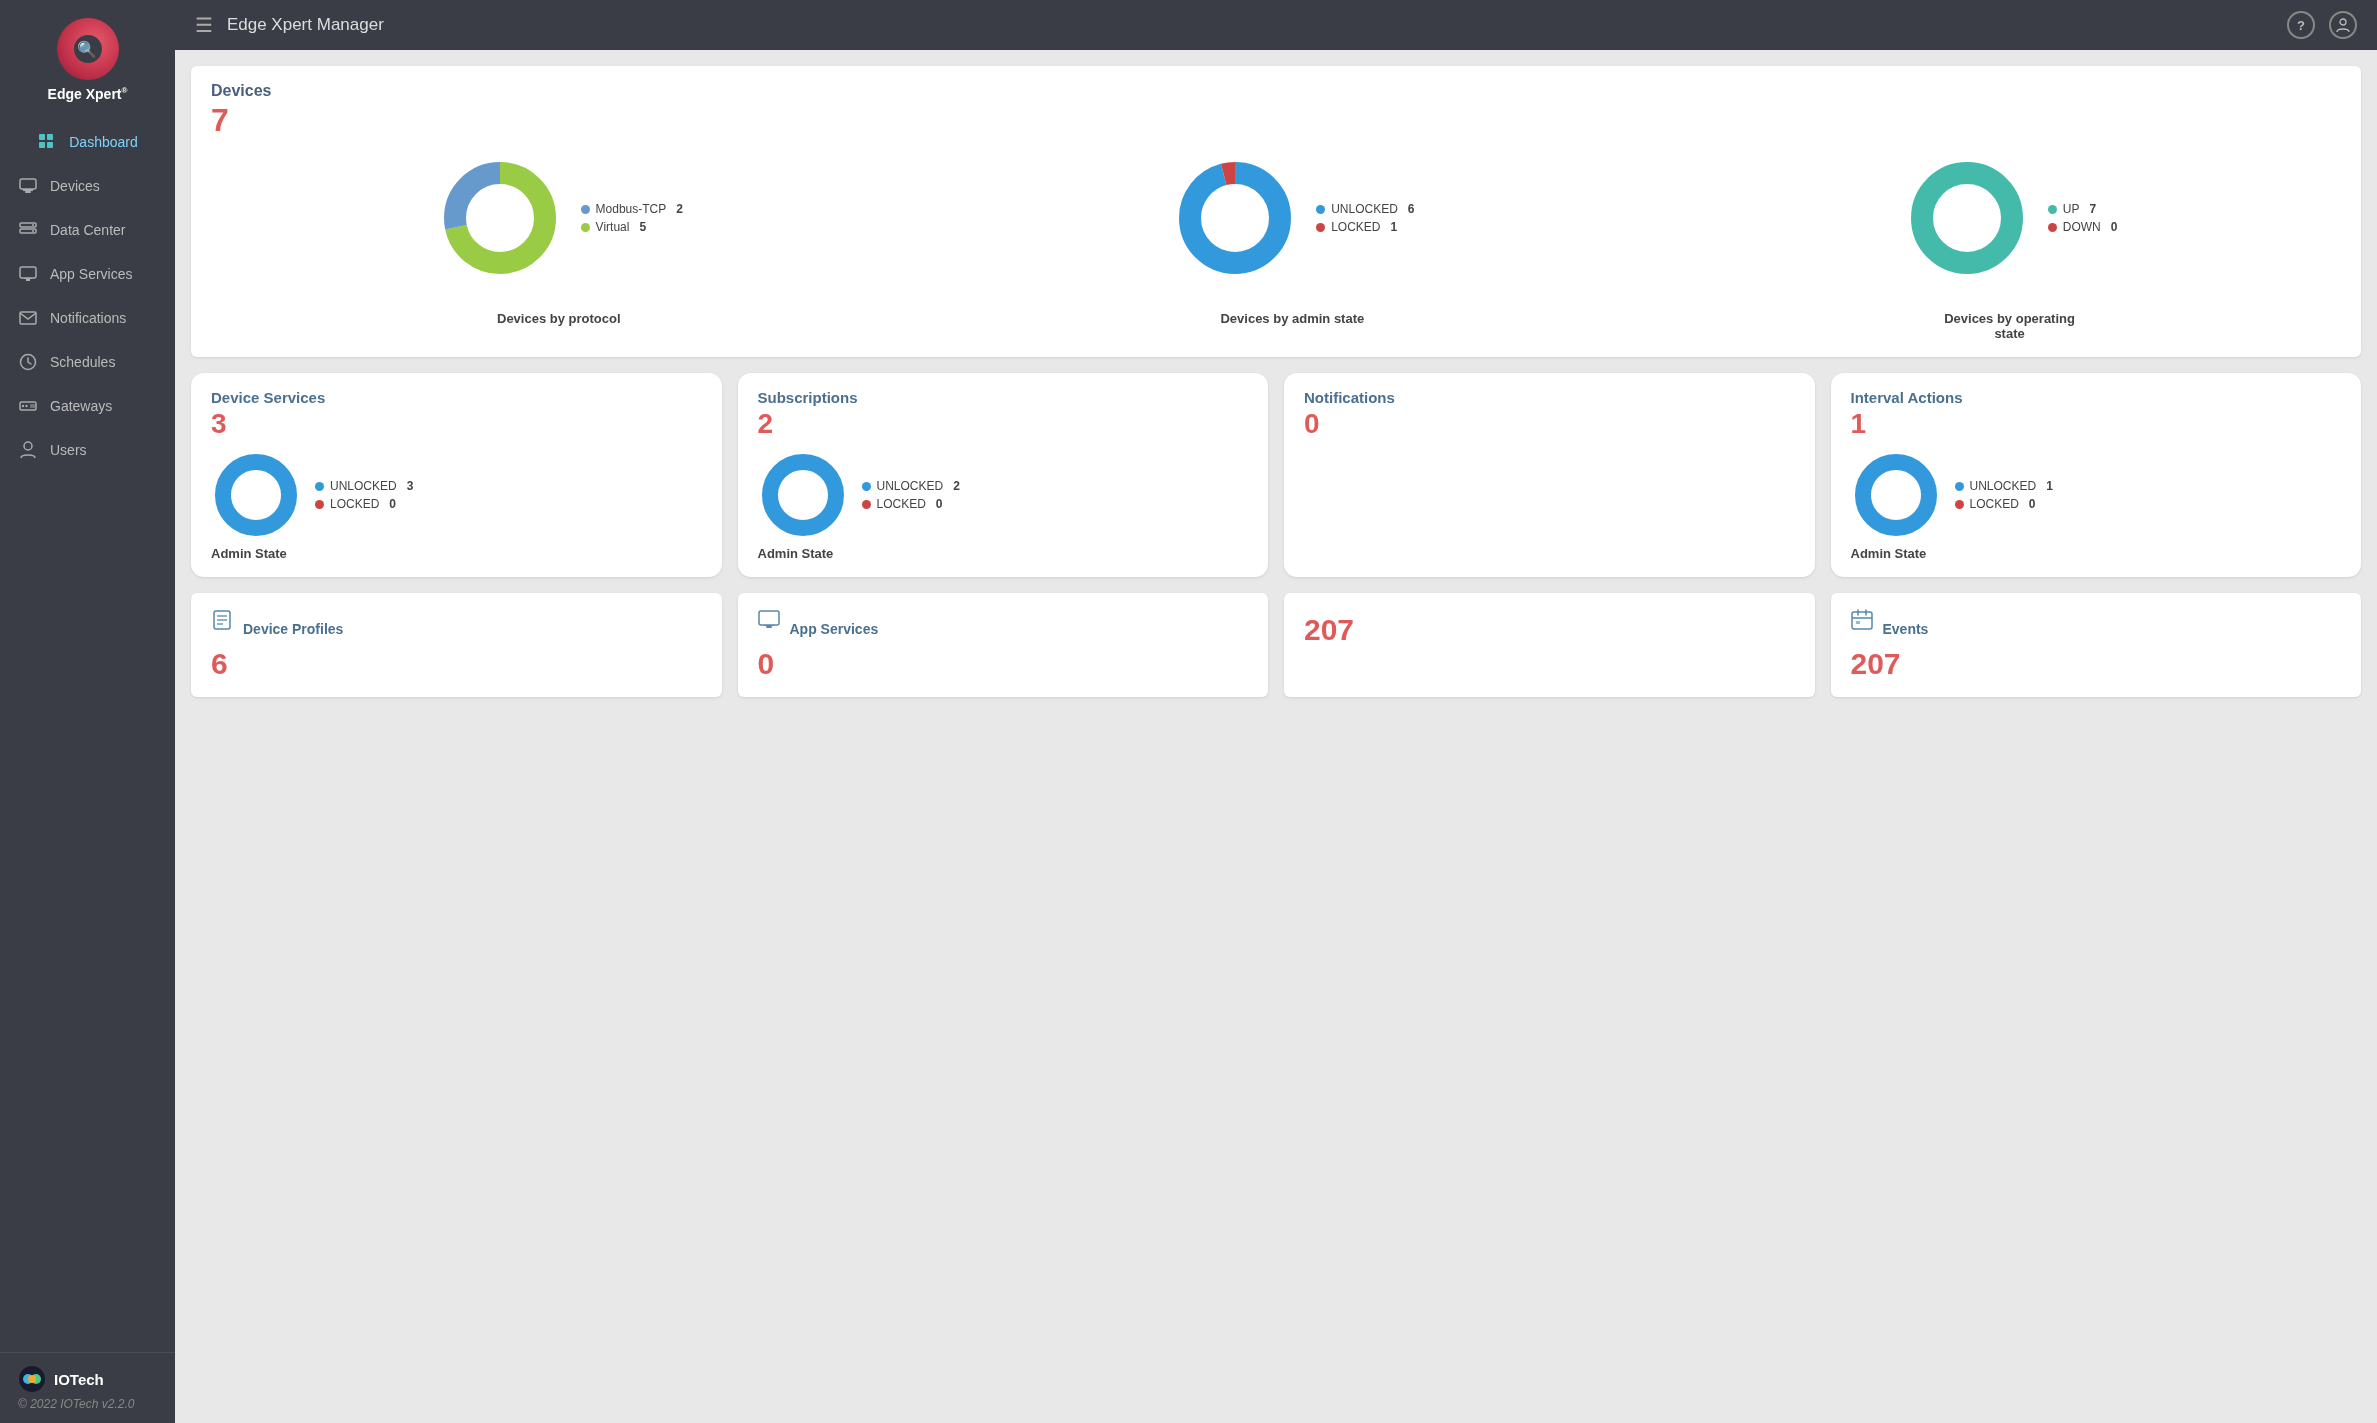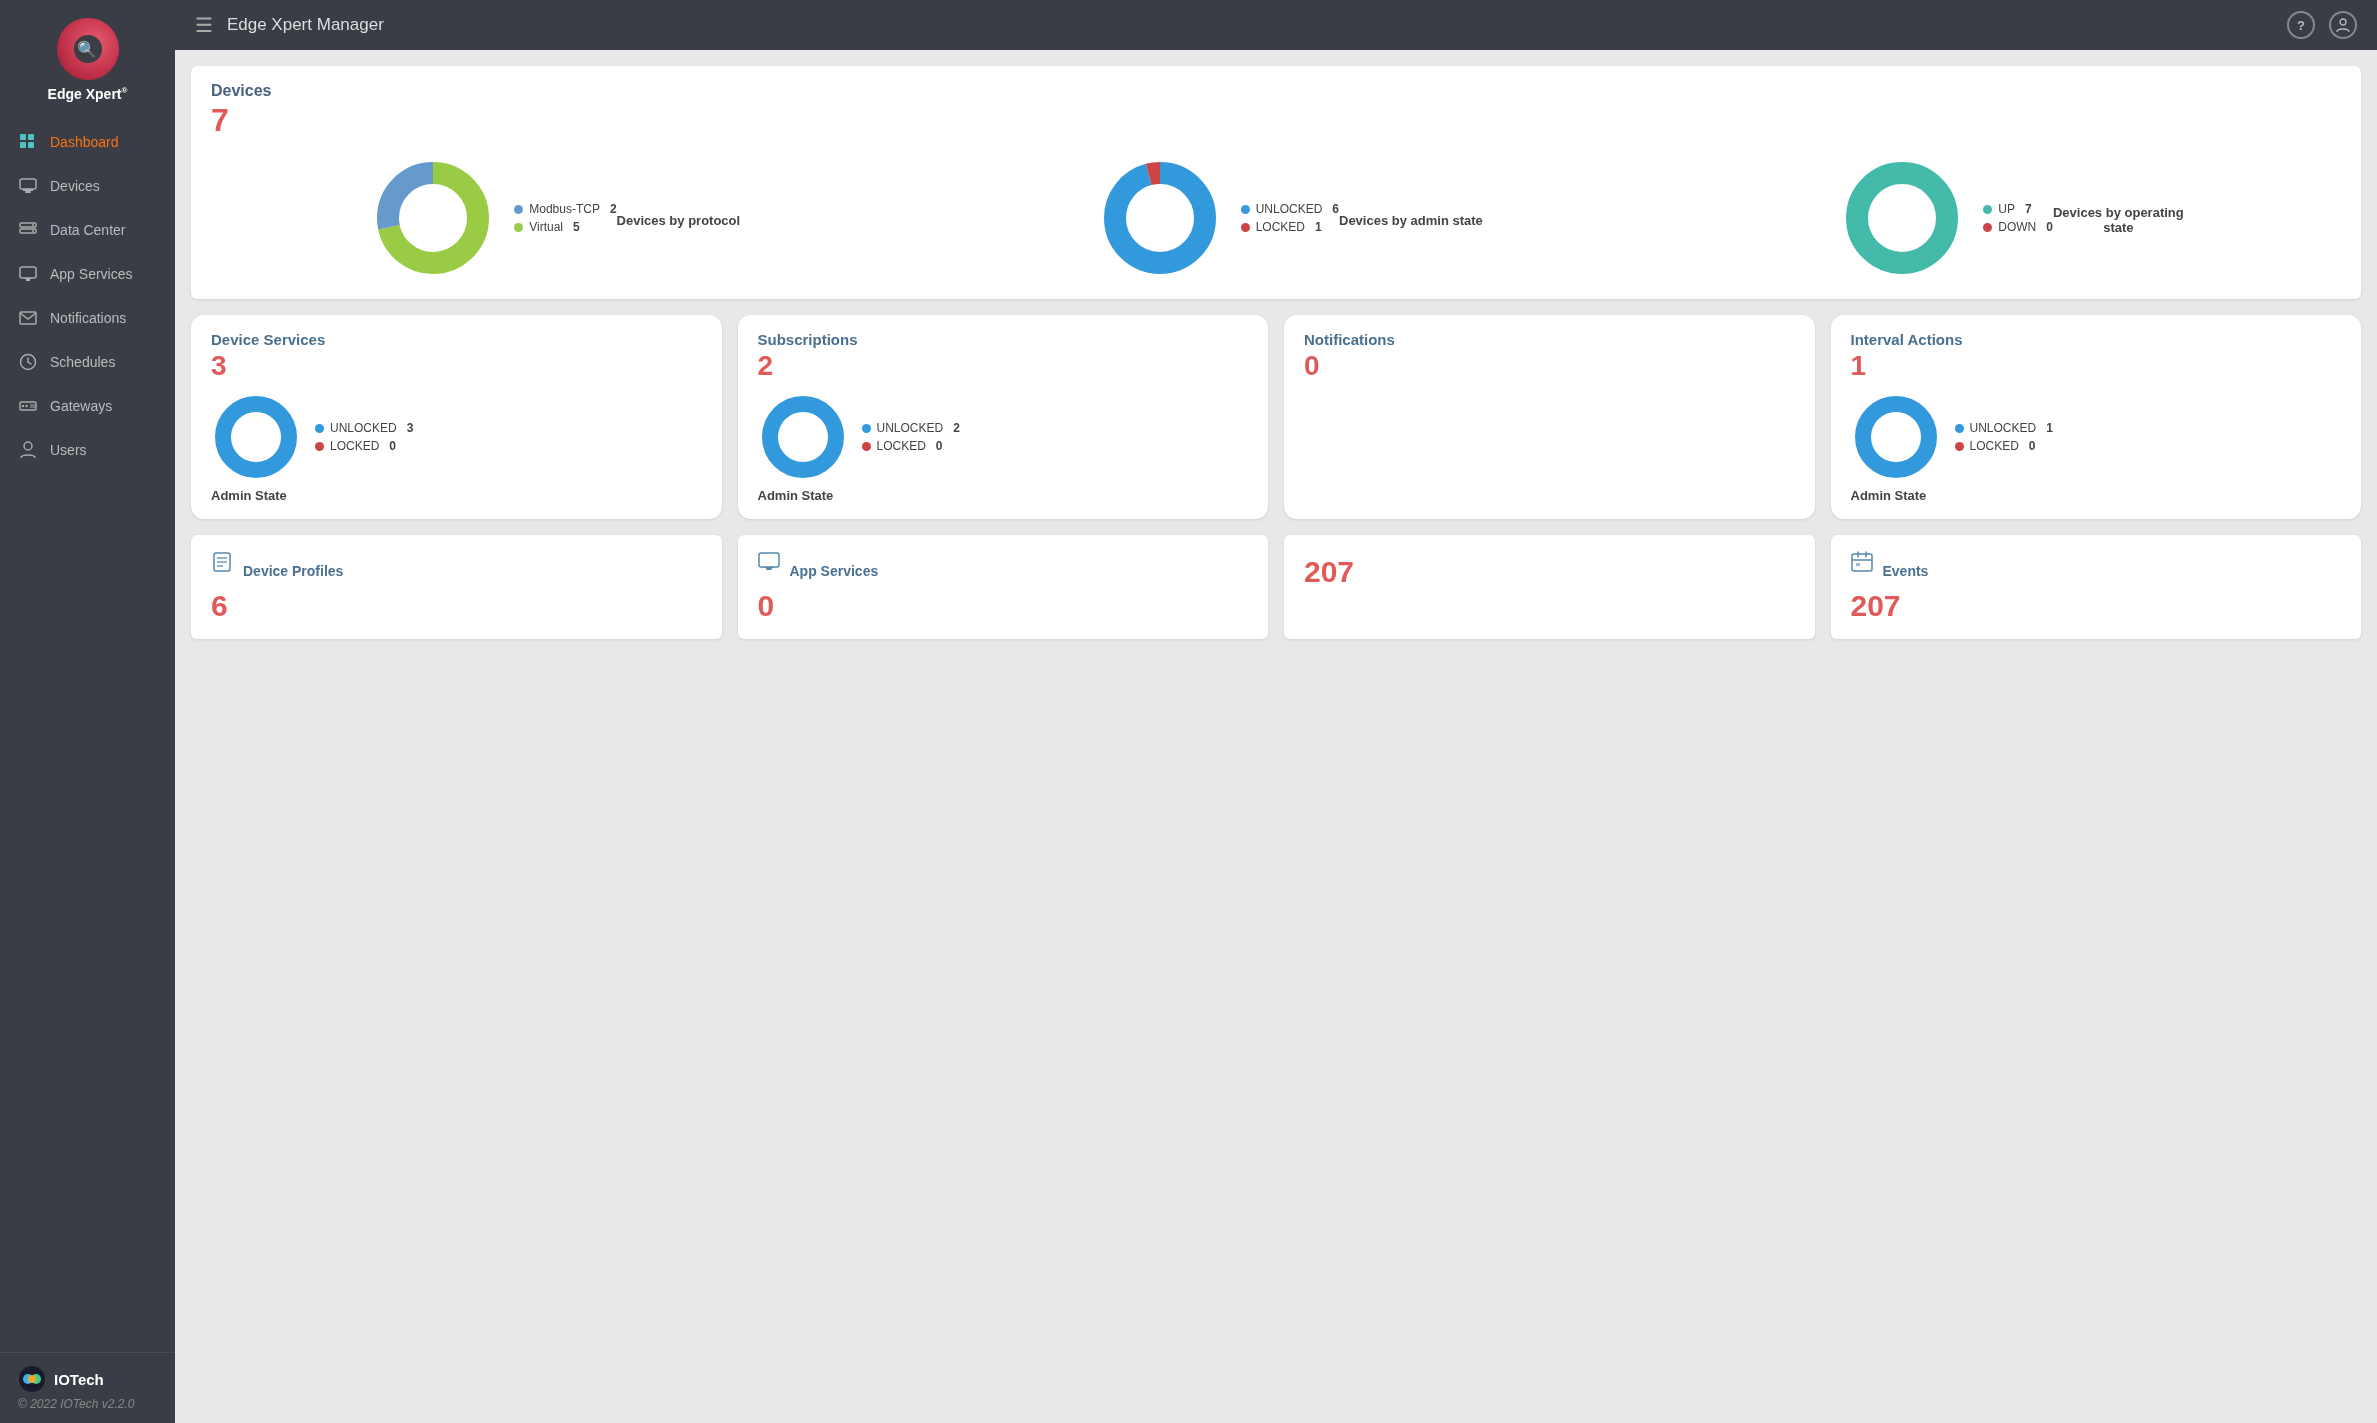--- a/index.html
+++ b/index.html
@@ -57,21 +57,21 @@
     .nav-item {
       display: flex;
       align-items: center;
       gap: 12px;
       padding: 12px 18px;
       cursor: pointer;
       color: #bbb;
       font-size: 14px;
       transition: background 0.15s;
     }
-    .nav-item.active { color: #f97316; }
+    .nav-item.active { color: #7dd3fc; justify-content: center; }
     .nav-icon { width: 20px; height: 20px; display: flex; align-items: center; justify-content: center; font-size: 16px; flex-shrink: 0; }
 
     .sidebar-bottom {
       padding: 12px 18px;
       border-top: 1px solid #4a4d57;
     }
     .iotech-logo {
       display: flex; align-items: center; gap: 8px; margin-bottom: 4px;
     }
     .iotech-icon { width: 28px; height: 28px; }
@@ -132,22 +132,22 @@
       margin-bottom: 14px;
     }
     .charts-row {
       display: flex;
       gap: 40px;
       align-items: flex-start;
       justify-content: space-around;
     }
     .chart-container {
       display: flex;
-      align-items: center;
-      gap: 0;
+      flex-direction: column;
+      gap: 24px;
     }
     .chart-with-legend {
       display: flex;
       align-items: center;
       gap: 16px;
     }
     .chart-label {
       font-size: 13px;
       font-weight: 600;
       color: #444;

